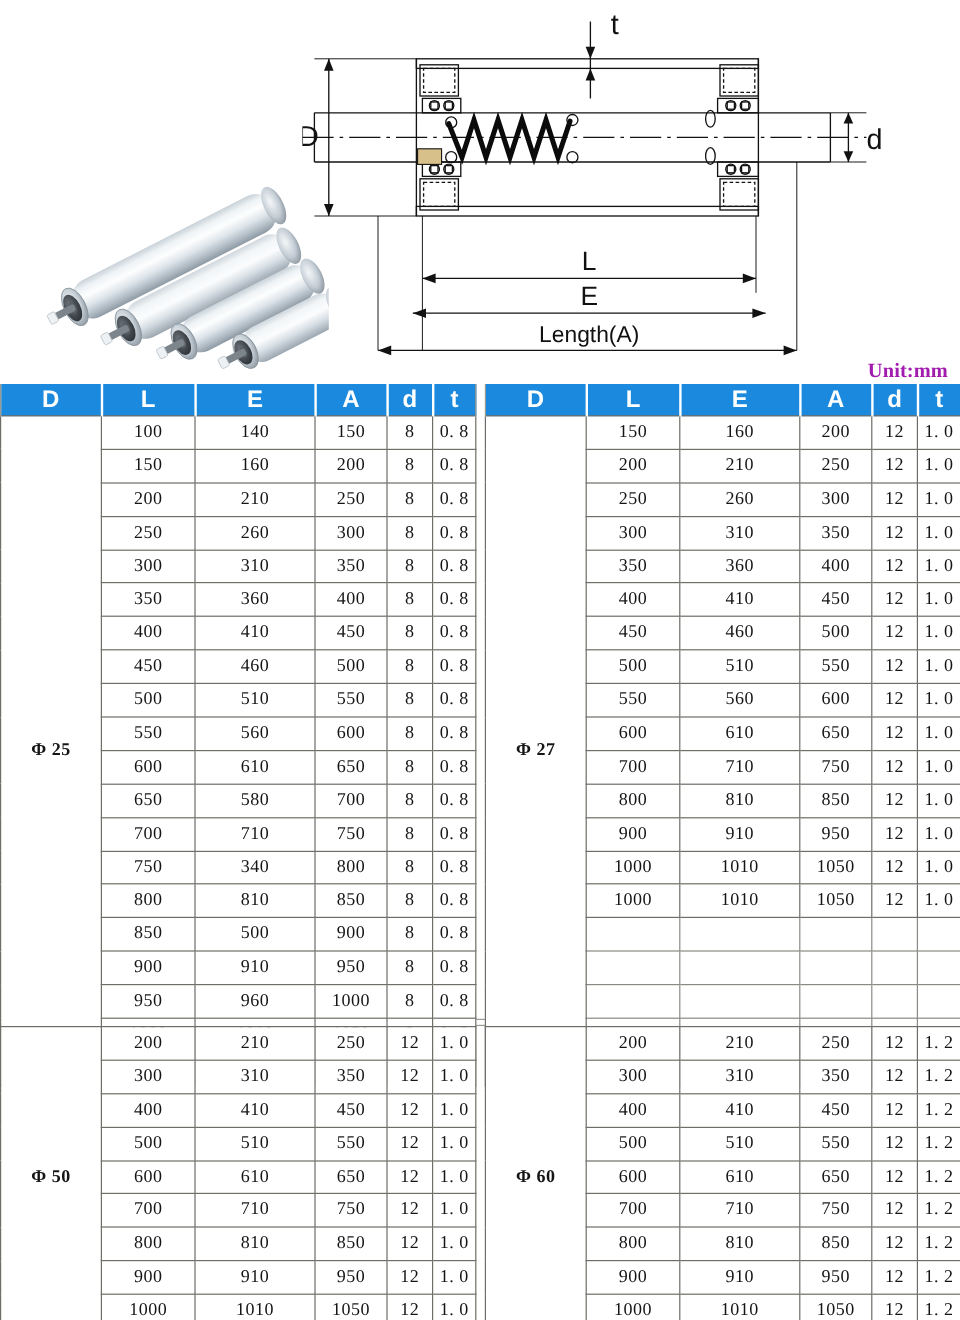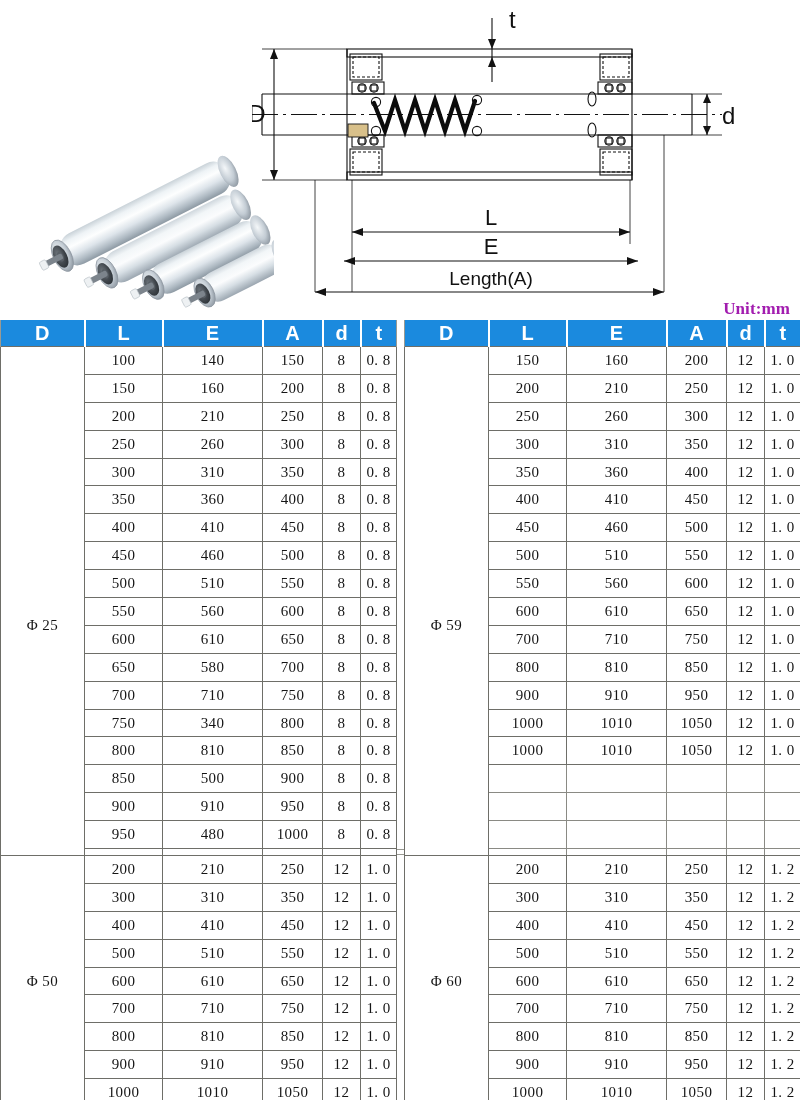--- a/index.html
+++ b/index.html
@@ -77,21 +77,21 @@
     background: #ffffff;
     height: 27.9px;
     letter-spacing: .4px;
   }
   table.spec td.empty { border-color: #8a8a84; }
 
   td.dcell {
     background: #fbfbf3;
     color: #ee2a19;
     font-size: 25px;
-    font-weight: 400;
+    font-weight: 700;
     font-family: "Liberation Serif", "DejaVu Serif", serif;
     letter-spacing: 0px;
     border-left: 1px solid #9a9a92;
     border-right: 1px solid #9a9a92;
     border-top: 1px solid #9a9a92;
     border-bottom: 1px solid #9a9a92;
     vertical-align: middle;
   }
 
   
@@ -434,21 +434,21 @@
               </tr>
               <tr>
                 <td>900</td>
                 <td>910</td>
                 <td>950</td>
                 <td>8</td>
                 <td>0. 8</td>
               </tr>
               <tr>
                 <td>950</td>
-                <td>480</td>
+                <td>960</td>
                 <td>1000</td>
                 <td>8</td>
                 <td>0. 8</td>
               </tr>
               <tr>
                 <td>1000</td>
                 <td>1010</td>
                 <td>1050</td>
                 <td>8</td>
                 <td>0. 8</td>
@@ -479,21 +479,21 @@
                 <th class="c-d">D</th>
                 <th class="c-x">L</th>
                 <th class="c-x">E</th>
                 <th class="c-x">A</th>
                 <th class="c-x">d</th>
                 <th class="c-t">t</th>
               </tr>
             </thead>
           <tbody>
               <tr>
-                <td class="dcell" rowspan="20">Φ 59</td>
+                <td class="dcell" rowspan="20">Φ 27</td>
                 <td>150</td>
                 <td>160</td>
                 <td>200</td>
                 <td>12</td>
                 <td>1. 0</td>
               </tr>
               <tr>
                 <td>200</td>
                 <td>210</td>
                 <td>250</td>

